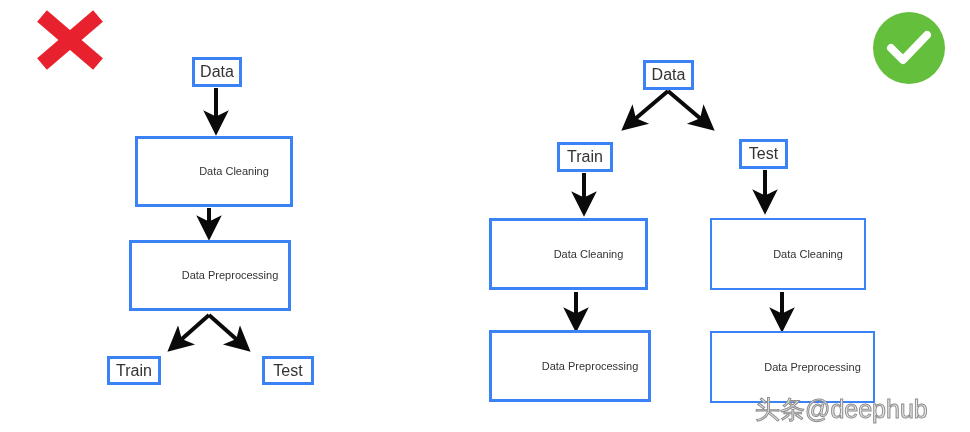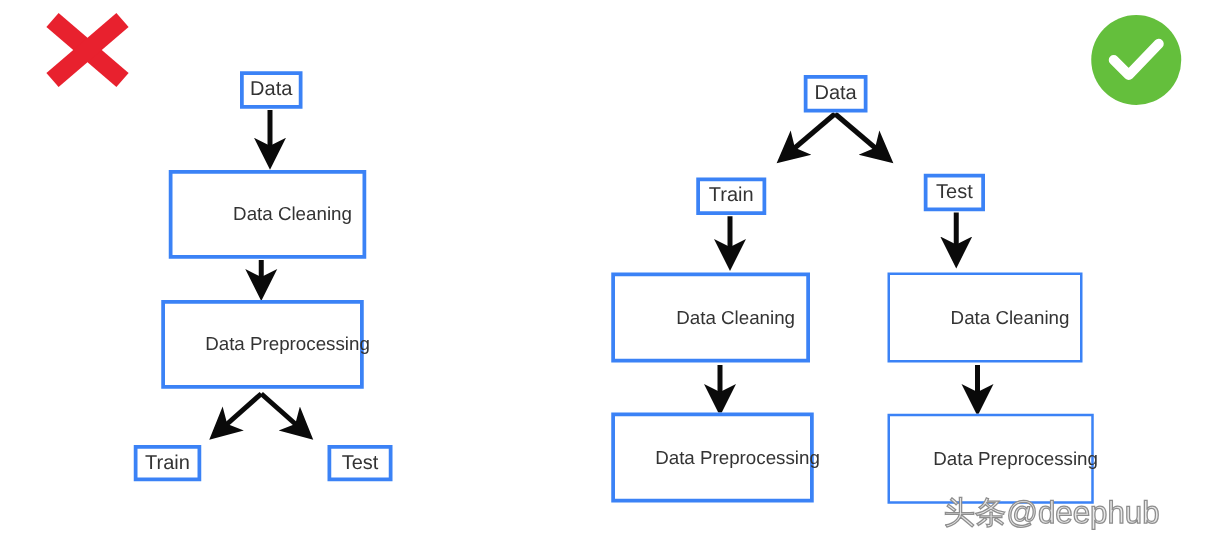--- a/index.html
+++ b/index.html
@@ -26,21 +26,21 @@
     border: 1px solid #3b82f6;
     display: flex;
     align-items: center;
     justify-content: center;
     color: #333333;
     font-family: "Liberation Sans", sans-serif;
     line-height: 1;
     white-space: nowrap;
   }
   .node.small { font-size: 16px; border-width: 3px; }
-  .node.big   { font-size: 15px; border-width: 3px; padding-left: 40px; }
+  .node.big   { font-size: 11px; border-width: 3px; padding-left: 40px; }
   .node.thin  { border-width: 2px; }
 
   
   #arrows {
     position: absolute;
     left: 0;
     top: 0;
     width: 970px;
     height: 432px;
     pointer-events: none;

